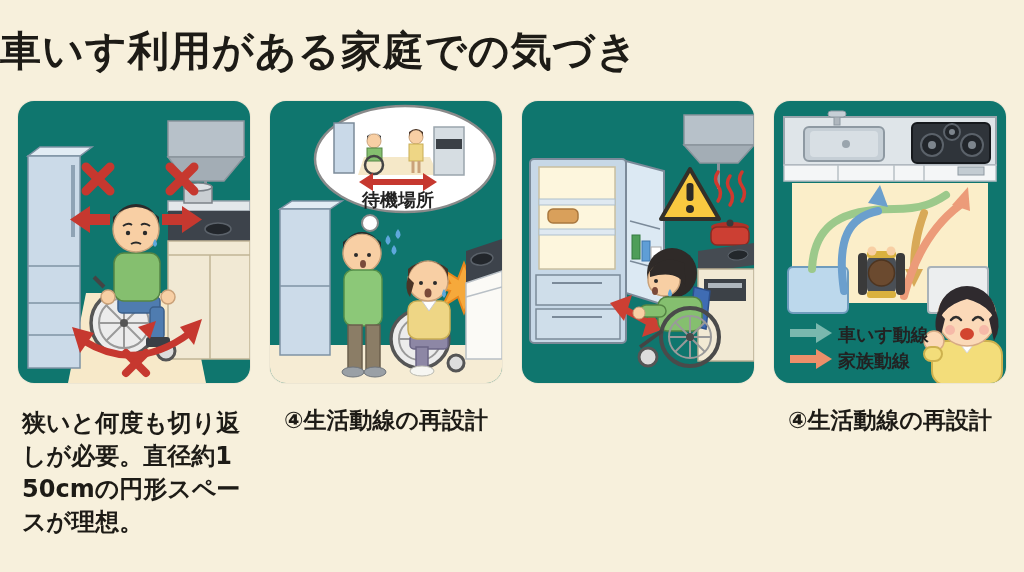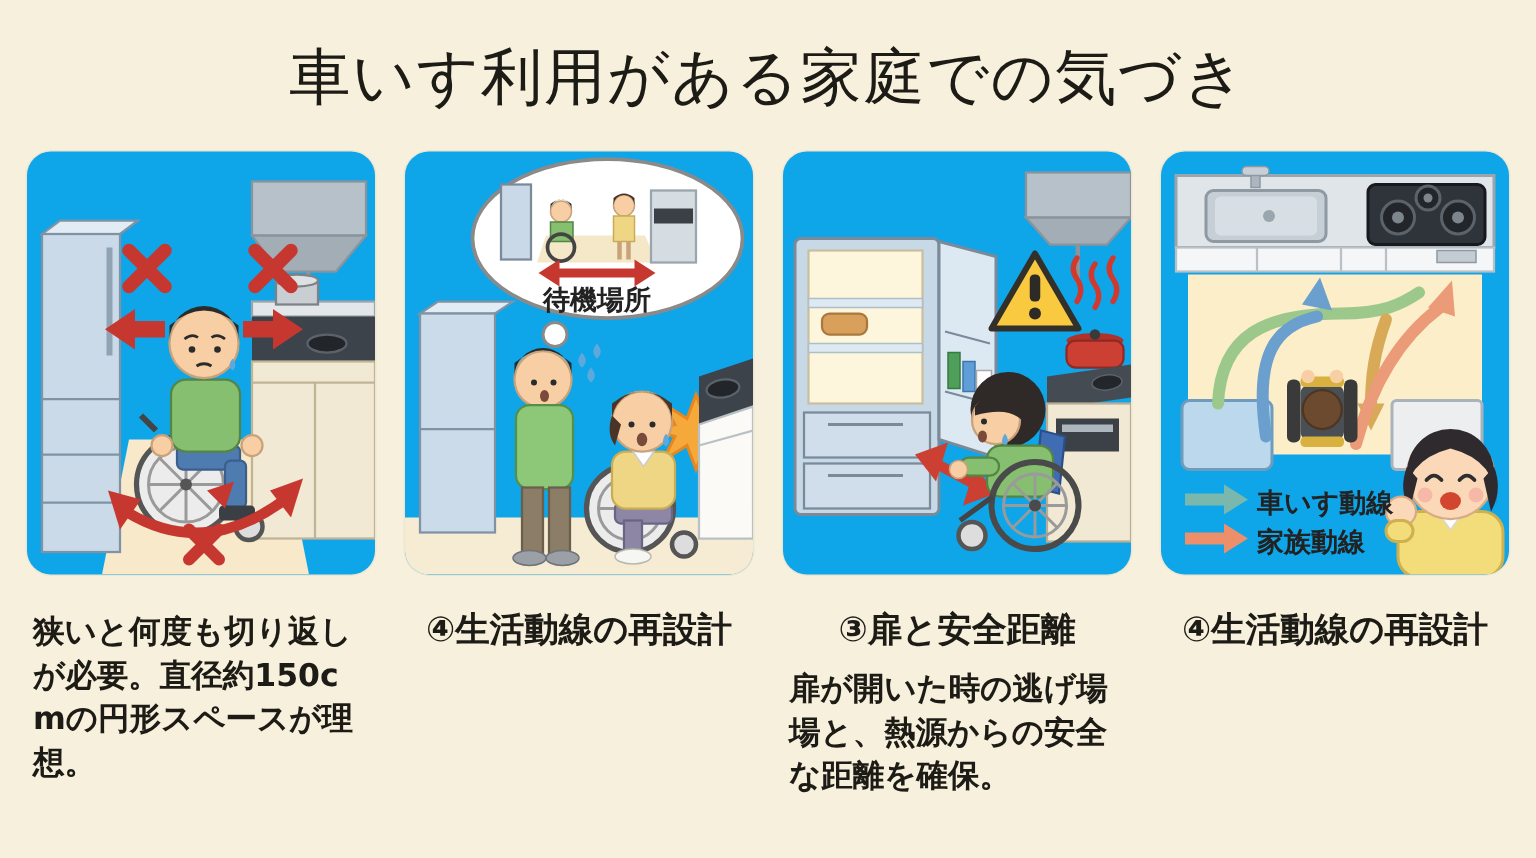--- a/index.html
+++ b/index.html
@@ -3,50 +3,49 @@
 <meta charset="utf-8">
 <style>
   html,body{margin:0;padding:0;}
   body{
     width:1024px;height:572px;overflow:hidden;
     background:#f7f0dc;
     font-family:"DejaVu Sans","Liberation Sans",sans-serif;
     color:#1d1b16;
   }
   .title{
-    text-align:center;
     font-size:41px;
-    font-weight:400;
+    font-weight:700;
     letter-spacing:1px;
     padding-top:24px;
     margin:0;
     color:#1d1b16;
   }
   .grid{
     display:flex;
     gap:20px;
     padding:0 18px;
     margin-top:22px;
   }
   .col{width:232px;flex:none;}
   .panel{
     height:282px;
-    background:#0ea5e9;
+    background:#0f766e;
     border-radius:16px;
     box-shadow:0 0 0 1px rgba(0,0,0,0.04);
     overflow:hidden;
   }
   .panel svg{display:block;width:100%;height:100%;}
   .caption{margin-top:24px;padding:0 4px;}
   .caption h2{
     font-size:23px;font-weight:800;
     text-align:center;margin:0 0 12px 0;line-height:1.15;
   }
   .caption p{
-    font-size:21px;font-weight:700;
+    font-size:24px;font-weight:700;
     line-height:1.38;margin:0;width:224px;
     word-break:break-all;
   }
   text{font-family:"DejaVu Sans","Liberation Sans",sans-serif;}
 </style>
 </head>
 <body>
 
 <h1 class="title">車いす利用がある家庭での気づき</h1>
 
@@ -295,24 +294,20 @@
           <line x1="147" y1="236" x2="189" y2="236" stroke="#9a9a9a" stroke-width="2"></line>
           <line x1="168" y1="215" x2="168" y2="257" stroke="#9a9a9a" stroke-width="2"></line>
           <line x1="153" y1="221" x2="183" y2="251" stroke="#9a9a9a" stroke-width="2"></line>
           <line x1="183" y1="221" x2="153" y2="251" stroke="#9a9a9a" stroke-width="2"></line>
           <circle cx="168" cy="236" r="4" fill="#4a4a4a"></circle>
           <circle cx="126" cy="256" r="9" fill="#dddddd" stroke="#555" stroke-width="3"></circle>
           <line x1="140" y1="230" x2="118" y2="246" stroke="#444" stroke-width="3.5"></line>
         </g>
       </svg>
     </div>
-    <div class="caption">
-      <h2>③扉と安全距離</h2>
-      <p>扉が開いた時の逃げ場場と、熱源からの安全な距離を確保。</p>
-    </div>
   </div>
 
   <div class="col">
     <div class="panel">
       <svg viewBox="0 0 232 282">
 
         <g>
           <rect x="10" y="16" width="212" height="48" fill="#dfe5e9" stroke="#9aa5ad" stroke-width="2"></rect>
           <rect x="10" y="64" width="212" height="16" fill="#f4f6f7" stroke="#b9c0c6" stroke-width="1.5"></rect>
           <line x1="64" y1="64" x2="64" y2="80" stroke="#b9c0c6" stroke-width="1.5"></line>

